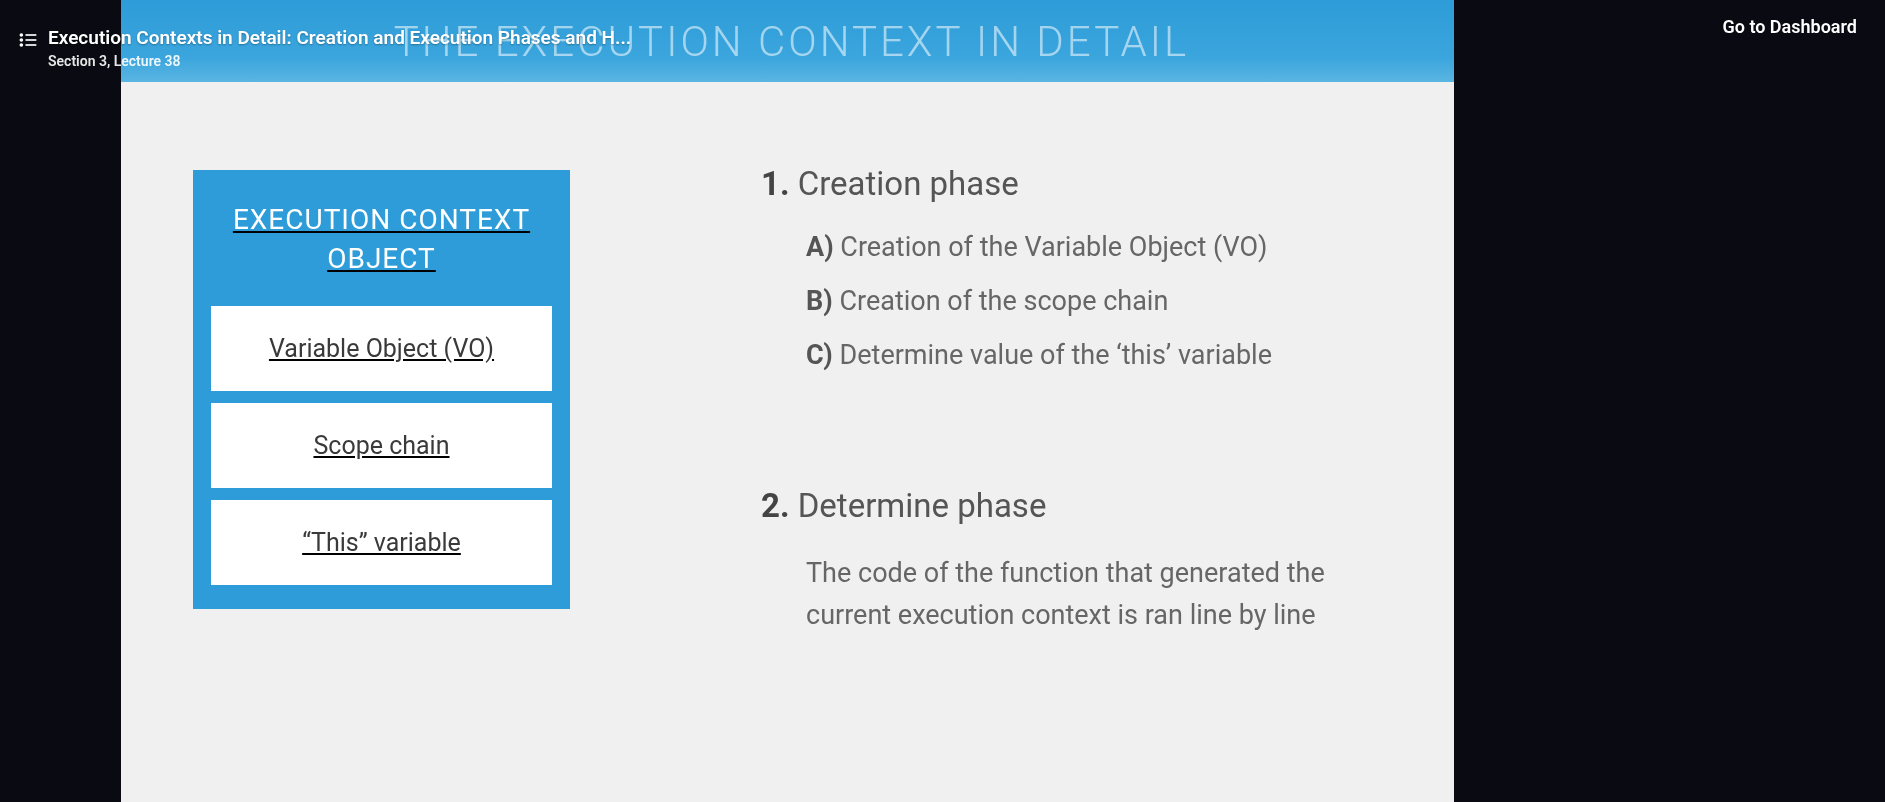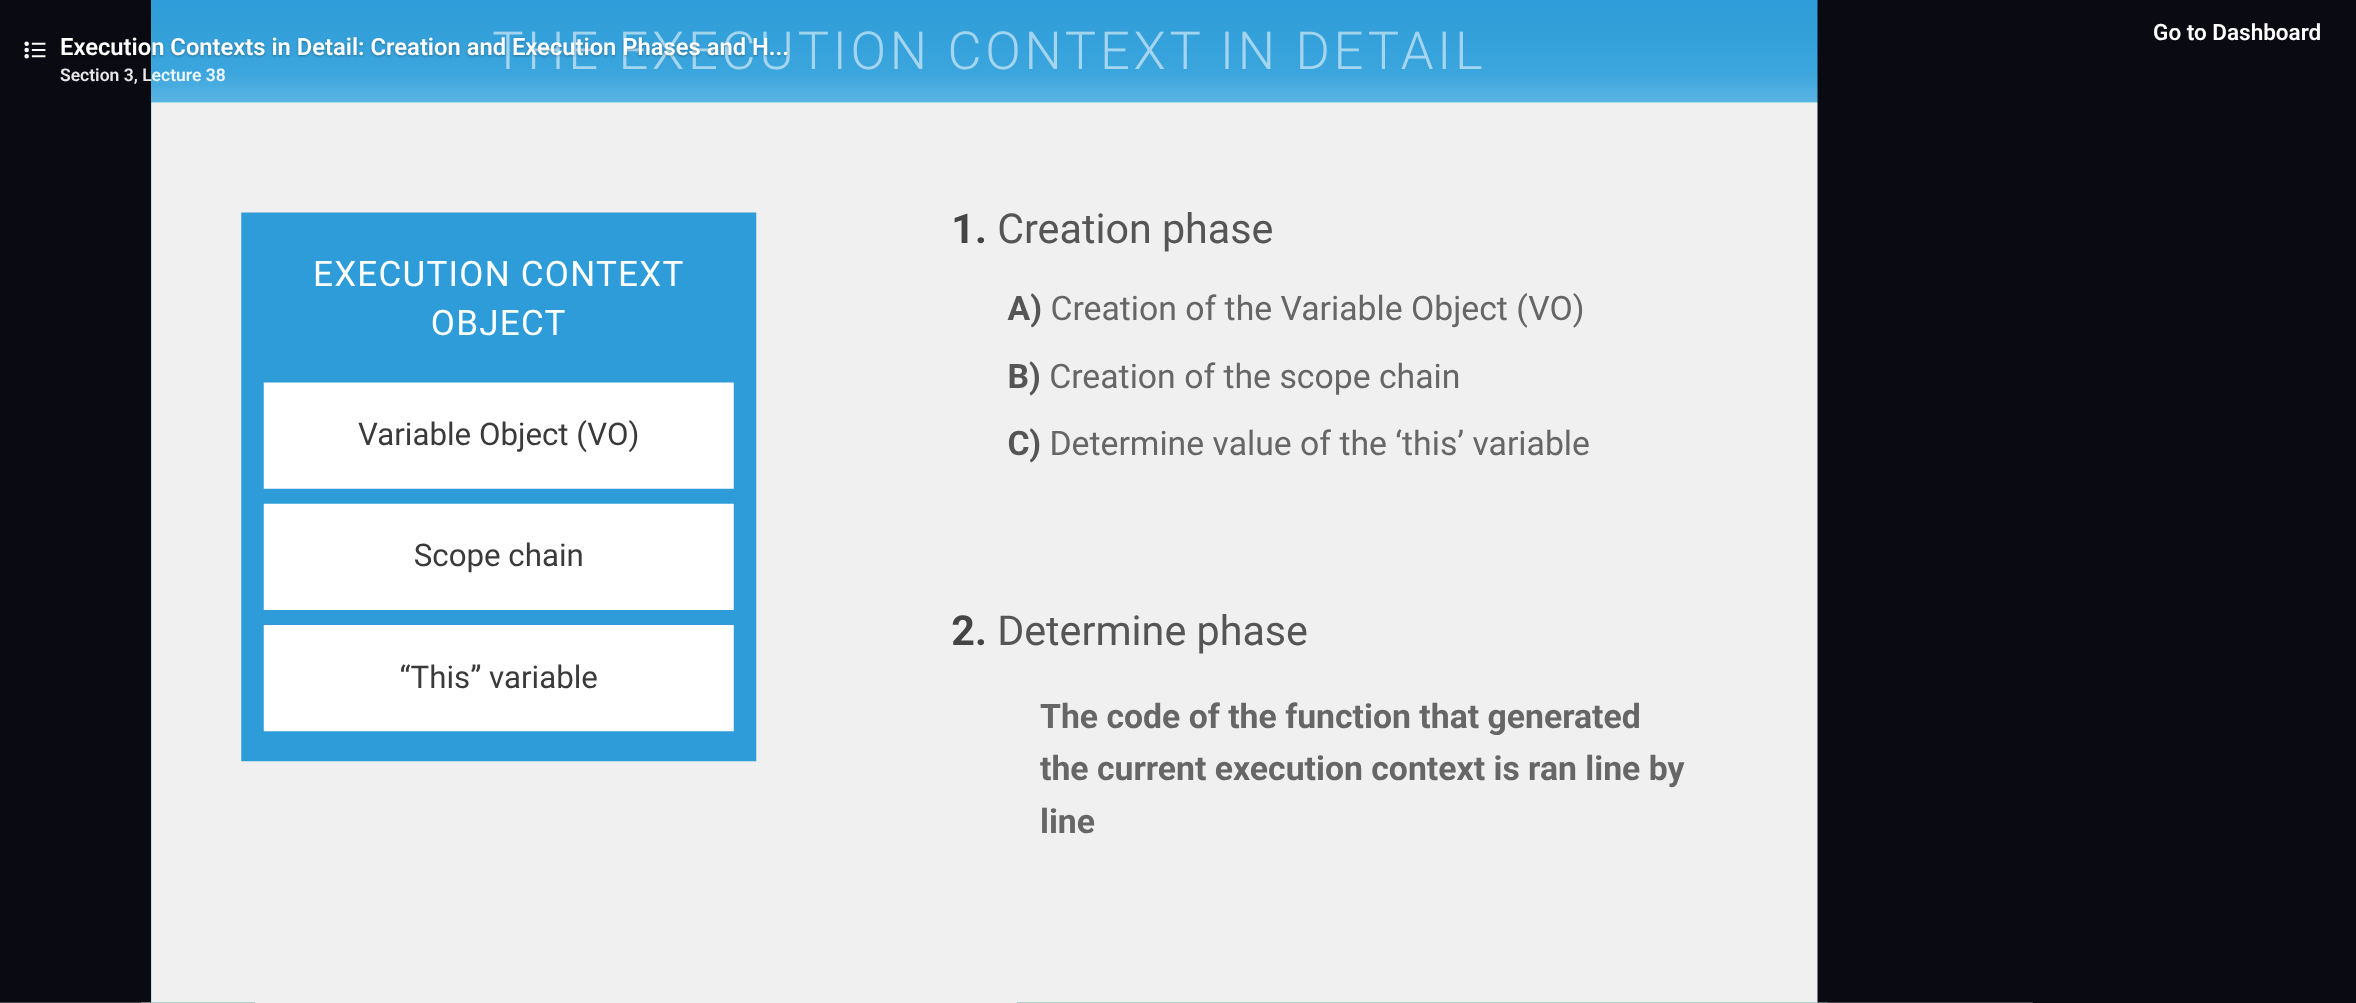--- a/index.html
+++ b/index.html
@@ -52,23 +52,24 @@
       right: 0;
       bottom: 0;
       background: #f0f0f0;
       display: flex;
     }
     
     .ec-box {
       position: absolute;
       left: 72px;
       top: 88px;
-      width: 412px;
+      width: 377px;
       background: #2d9cd8;
       padding: 30px 18px 24px 18px;
+      text-decoration: underline;
     }
     
     .ec-box-title {
       color: #fff;
       font-size: 28px;
       font-weight: 400;
       text-align: center;
       letter-spacing: 1px;
       line-height: 1.4;
       margin-bottom: 28px;
@@ -116,22 +117,22 @@
     }
     
     .phase-sub .letter {
       font-weight: 700;
       color: #555;
     }
     
     .phase-desc {
       font-size: 27px;
       color: #666;
-      font-weight: 700;
-      margin-left: 71px;
+      font-weight: 400;
+      margin-left: 45px;
       line-height: 1.55;
       max-width: 520px;
     }
     
     .phase2 {
       margin-top: 115px;
     }
     
     
     .left-bar {

